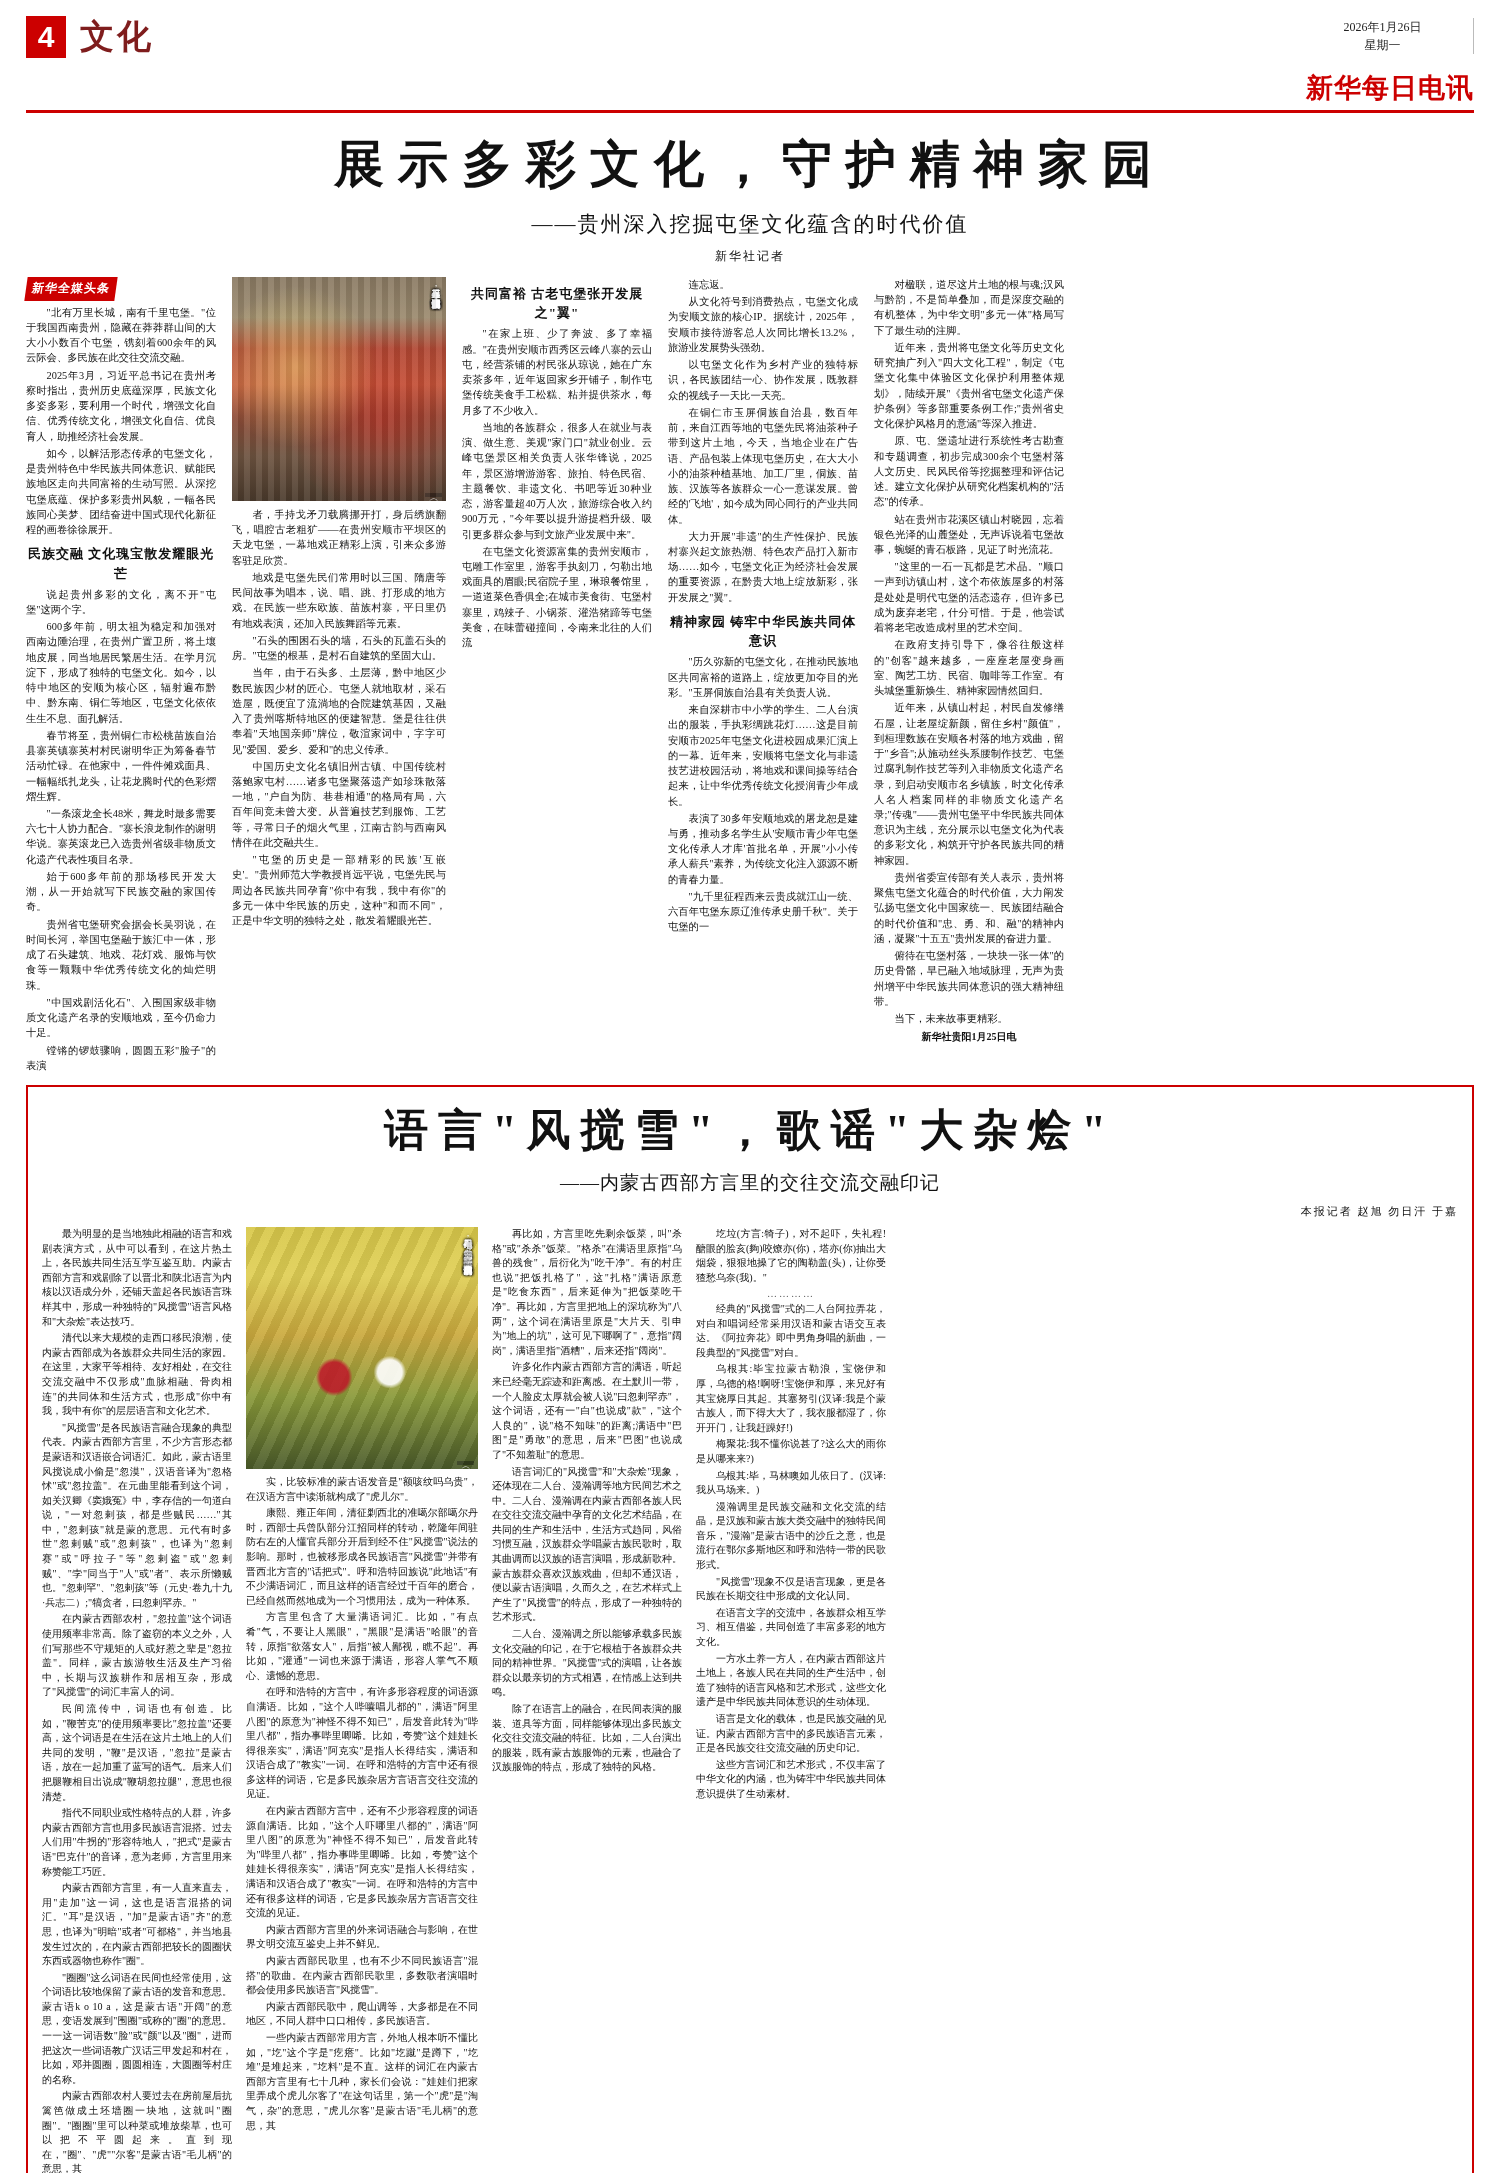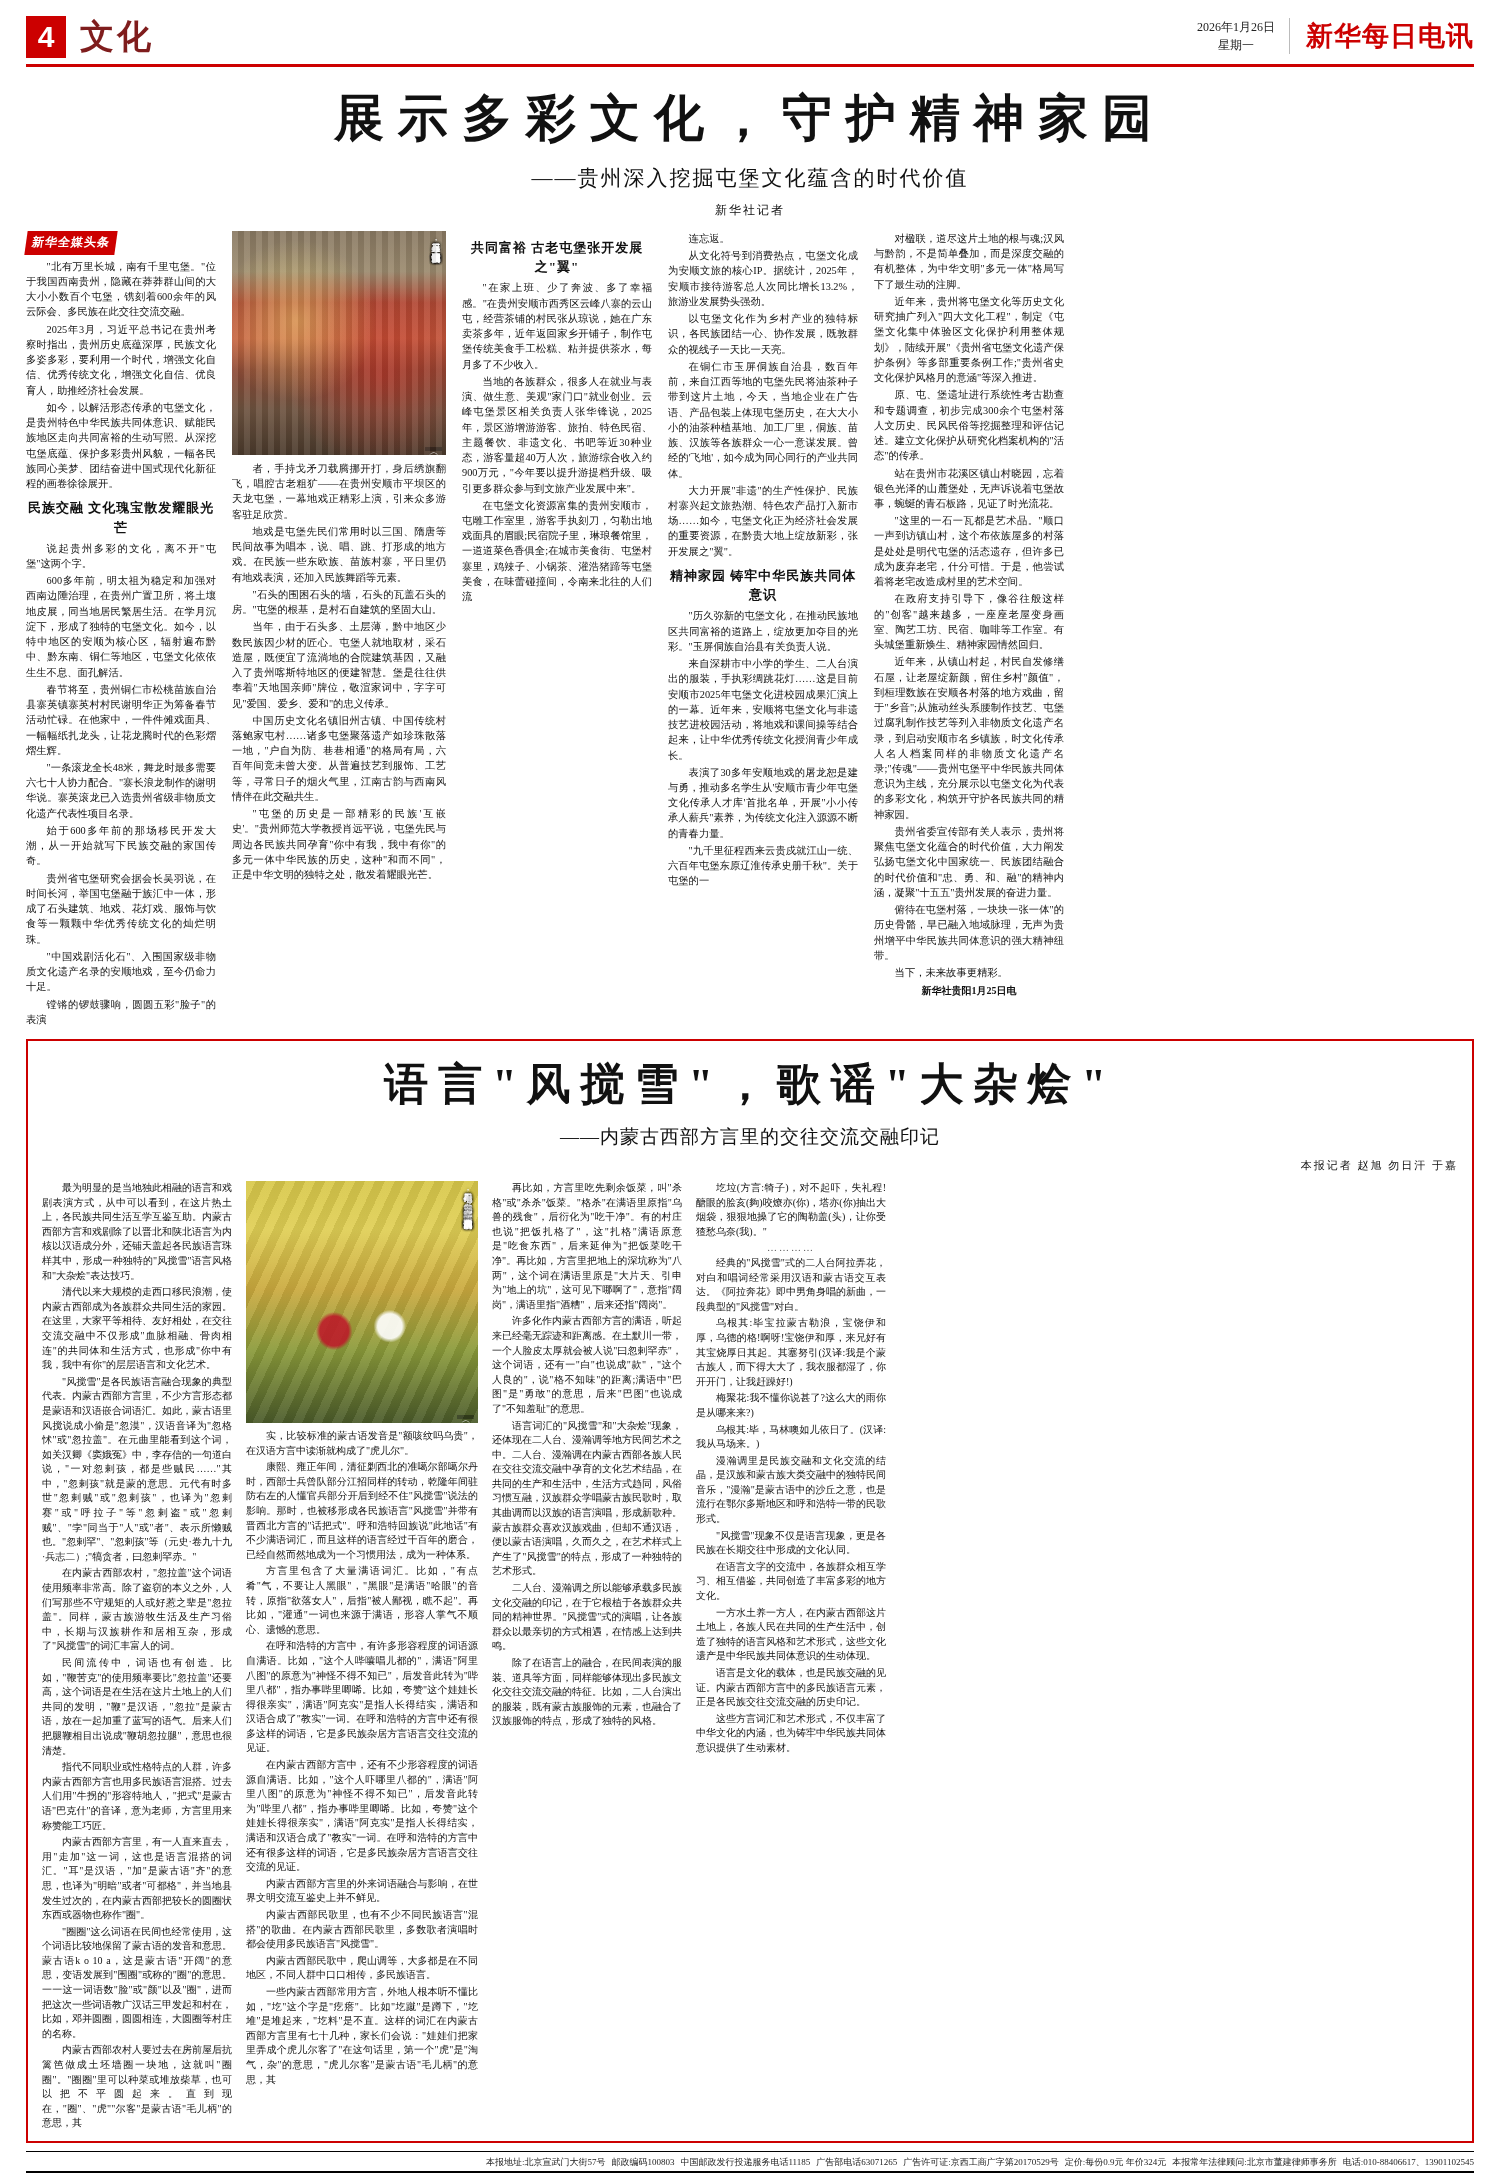--- a/index.html
+++ b/index.html
@@ -4,21 +4,21 @@
 <style>
   html,body{margin:0;padding:0;background:#fff;}
   body{width:1500px;height:2173px;font-family:"Liberation Serif","DejaVu Serif",serif;color:#111;}
   .page{position:relative;width:1500px;height:2173px;box-sizing:border-box;padding:14px 26px 0 26px;}
 
   
   .masthead{display:flex;align-items:flex-start;justify-content:space-between;border-bottom:3px solid #c00;padding-bottom:4px;}
   .mast-left{display:flex;align-items:center;gap:14px;}
   .page-num{background:#c00;color:#fff;width:40px;height:42px;display:flex;align-items:center;justify-content:center;font-size:30px;font-weight:bold;font-family:"Liberation Sans",sans-serif;}
   .section-name{color:#7f1d1d;font-size:34px;font-weight:bold;letter-spacing:3px;font-family:"DejaVu Sans",sans-serif;}
-  .mast-right{display:flex;align-items:center;gap:16px;padding-top:4px;}
+  .mast-right{display:flex;gap:16px;padding-top:4px;flex-direction:column;}
   .mast-date{text-align:center;font-size:12px;line-height:1.5;color:#222;border-right:1px solid #bbb;padding-right:14px;}
   .paper-logo{color:#c00;font-size:27px;font-weight:bold;letter-spacing:1px;font-family:"DejaVu Sans",sans-serif;}
 
   
   .headline{ text-align:center;margin-top:18px;}
   .headline h1{margin:0;font-size:50px;letter-spacing:14px;font-weight:bold;font-family:"DejaVu Serif",serif;}
   .subhead{margin-top:12px;font-size:21px;letter-spacing:2px;}
   .byline{margin-top:10px;font-size:12px;letter-spacing:2px;}
   .sub-title{font-weight:bold;text-align:center;font-size:13px;margin:7px 0 4px;letter-spacing:1px;}
 

